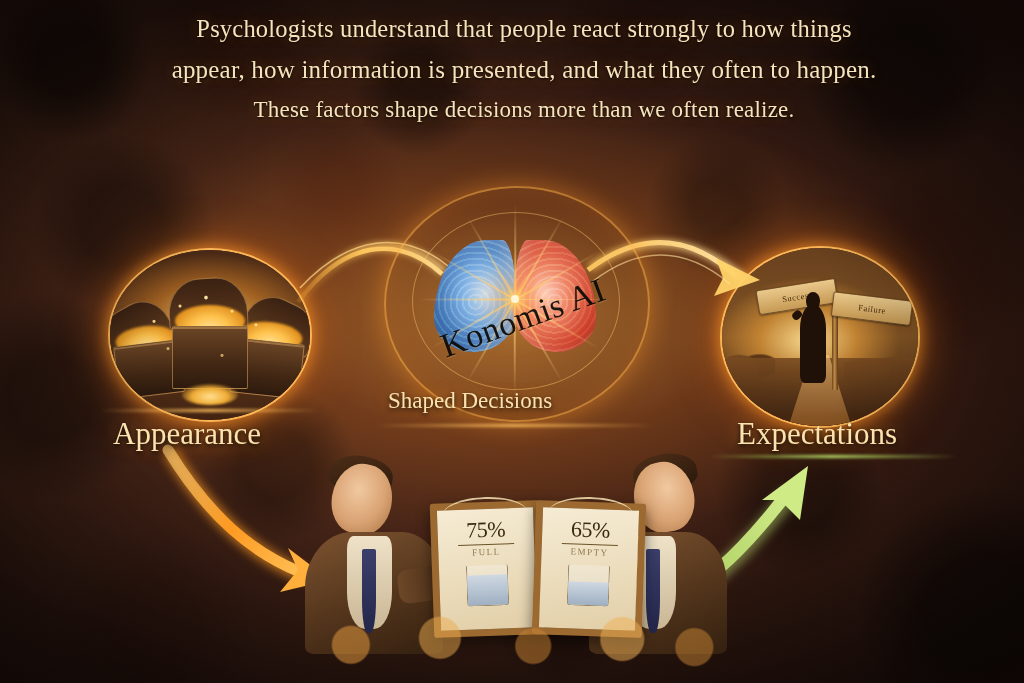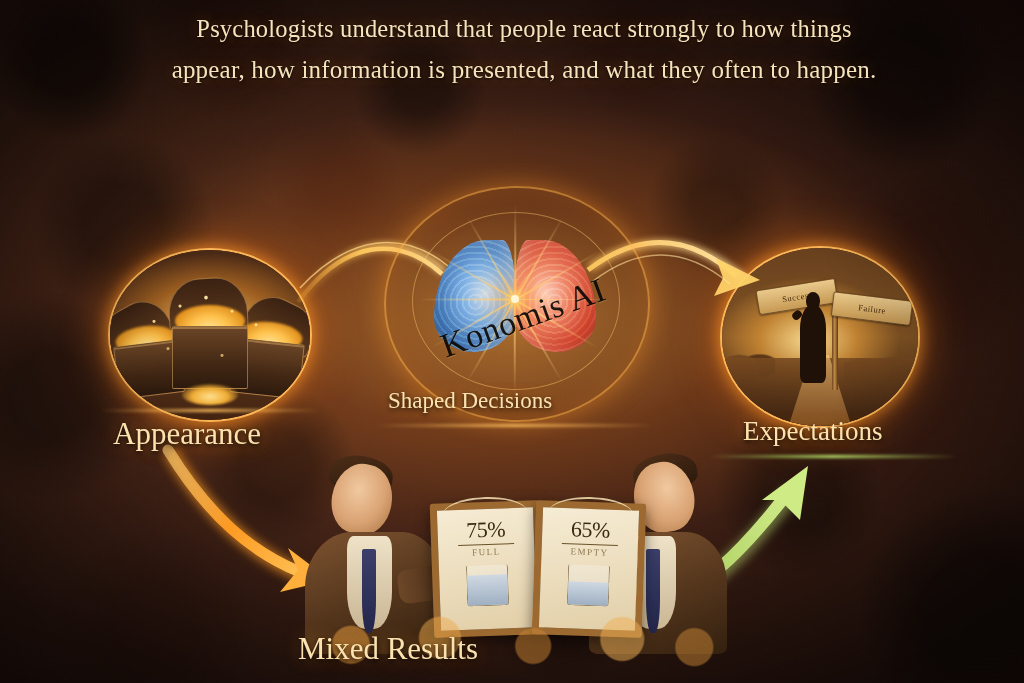--- a/index.html
+++ b/index.html
@@ -250,21 +250,21 @@
 
   
   .label{
     position:absolute;z-index:14;color:#fbe2ae;
     font-family:"Liberation Serif",serif;
     text-shadow:0 2px 5px rgba(0,0,0,.9),0 0 18px rgba(255,160,50,.45);
     white-space:nowrap;
   }
   #label-appearance{left:113px;top:416px;font-size:31px;}
   #label-shaped{left:388px;top:388px;font-size:23px;}
-  #label-expectations{left:737px;top:416px;font-size:27px;margin-left:6px;}
+  #label-expectations{left:737px;top:416px;font-size:31px;}
   #label-mixed{left:298px;top:631px;font-size:31px;}
 
   .underglow{position:absolute;height:3px;border-radius:3px;z-index:13;filter:blur(1.4px);}
   #ug-appearance{left:100px;top:409px;width:220px;
     background:linear-gradient(90deg,rgba(255,160,40,0),rgba(255,190,90,.95),rgba(255,160,40,0));}
   #ug-shaped{left:374px;top:424px;width:280px;
     background:linear-gradient(90deg,rgba(255,160,40,0),rgba(255,190,90,.9),rgba(255,160,40,0));}
   #ug-expectations{left:708px;top:455px;width:250px;
     background:linear-gradient(90deg,rgba(170,220,90,0),rgba(190,235,110,.95),rgba(170,220,90,0));}
 
@@ -277,20 +277,21 @@
   }
 </style>
 </head>
 <body>
 
 <div id="stage">
 
   <div id="header">
     <p class="l1">Psychologists understand that people react strongly to how things</p>
     <p class="l2">appear, how information is presented, and what they often to happen.</p>
+    <p class="l3">These factors shape decisions more than we often realize.</p>
   </div>
 
   <svg class="arcs" viewBox="0 0 1024 683">
     <defs>
       <linearGradient id="gold" x1="0" y1="0" x2="1" y2="0">
         <stop offset="0%" stop-color="#ffb23a" stop-opacity=".15"></stop>
         <stop offset="45%" stop-color="#ffc85e" stop-opacity=".95"></stop>
         <stop offset="100%" stop-color="#ffd98a" stop-opacity=".95"></stop>
       </linearGradient>
       <linearGradient id="gold2" x1="0" y1="0" x2="1" y2="0">
@@ -444,17 +445,16 @@
     <div class="puzzle"></div>
   </div>
 
   <div class="underglow" id="ug-appearance"></div>
   <div class="underglow" id="ug-shaped"></div>
   <div class="underglow" id="ug-expectations"></div>
 
   <div class="label" id="label-appearance">Appearance</div>
   <div class="label" id="label-shaped">Shaped Decisions</div>
   <div class="label" id="label-expectations">Expectations</div>
-  <div class="label" id="label-mixed">Mixed Results</div>
 
   <div id="watermark">Konomis AI</div>
 
 </div>
 
 </body></html>

